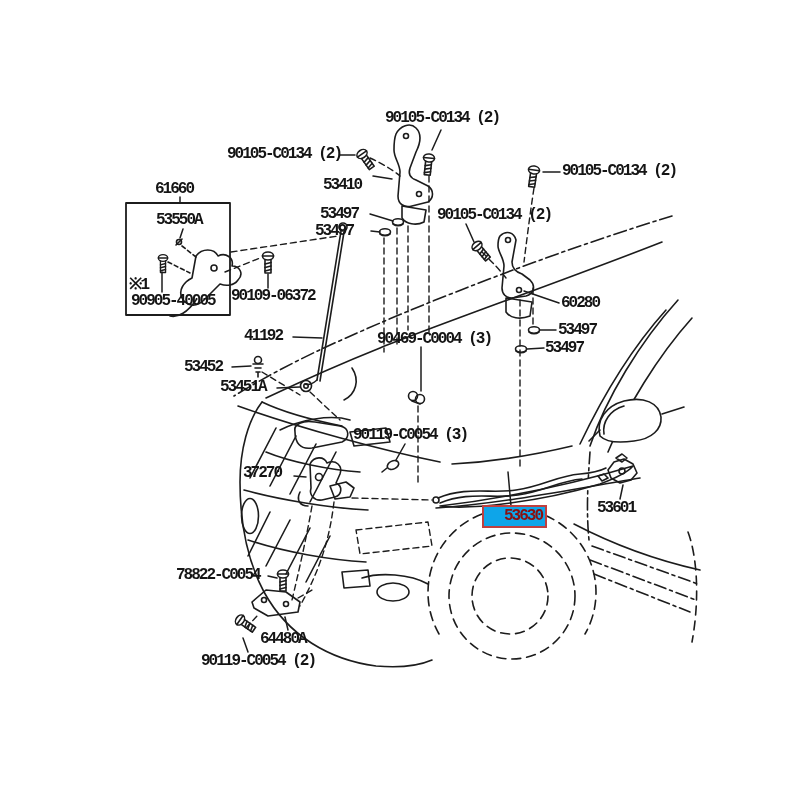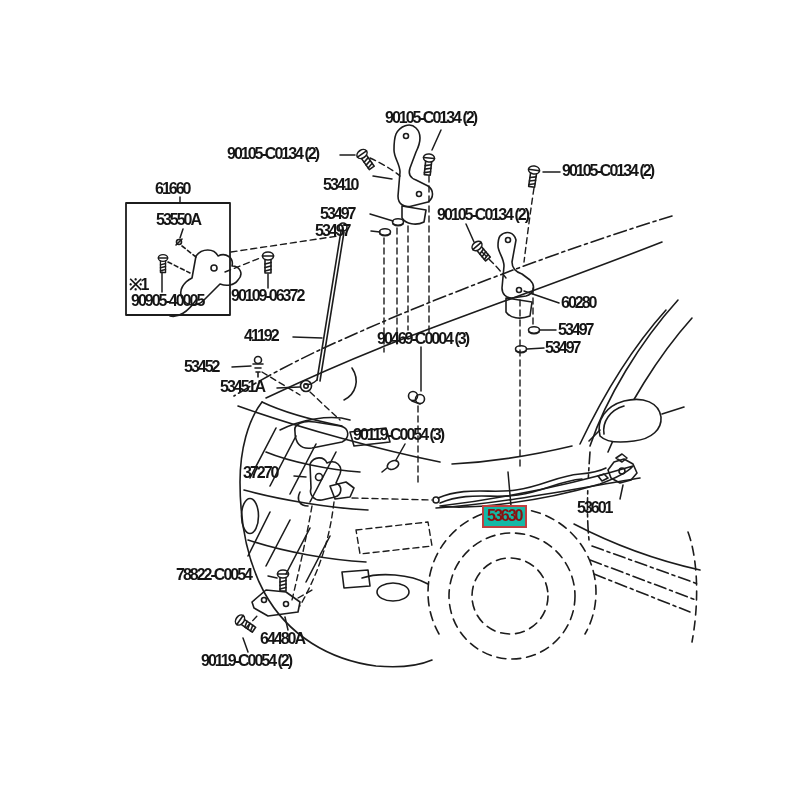--- a/index.html
+++ b/index.html
@@ -1,27 +1,27 @@
 <!DOCTYPE html>
 <html><head>
 <meta charset="utf-8">
 <style>
   html,body{margin:0;padding:0;background:#fff;}
   #canvas{
     position:relative;width:800px;height:800px;background:#ffffff;
-    font-family:Liberation Sans, sans-serif;overflow:hidden;
+    font-family:Liberation Mono, monospace;overflow:hidden;
   }
   #lineart{position:absolute;left:0;top:0;}
   .label{
     position:absolute;font-weight:bold;font-size:16px;letter-spacing:-2px;
     color:#151515;white-space:nowrap;line-height:1;z-index:5;
   }
   .label.highlight{
-    background:#14b8a6;border:2px solid #bf4040;color:#8a1010;
-    padding:1px 3px 2px 3px;margin:-3px 12px 0 -5px;z-index:6;
+    background:#0ea5e9;border:2px solid #bf4040;color:#8a1010;
+    padding:1px 3px 2px 20px;margin:-3px 12px 0 -5px;z-index:6;
   }
 </style>
 </head>
 <body>
 
 <div id="canvas">
 
   <svg id="lineart" width="800" height="800" viewBox="0 0 800 800">
     <defs>
       <g id="bolt">
@@ -270,18 +270,18 @@
   <div class="label" style="left:561px;top:295px">60280</div>
   <div class="label" style="left:558px;top:322px">53497</div>
   <div class="label" style="left:545px;top:340px">53497</div>
   <div class="label" style="left:377px;top:331px">90469-C0004 (3)</div>
   <div class="label" style="left:244px;top:328px">41192</div>
   <div class="label" style="left:184px;top:359px">53452</div>
   <div class="label" style="left:220px;top:379px">53451A</div>
   <div class="label" style="left:353px;top:427px">90119-C0054 (3)</div>
   <div class="label" style="left:243px;top:465px">37270</div>
   <div class="label highlight" style="left:487px;top:508px">53630</div>
-  <div class="label" style="left:577px;top:500px">53601</div>
+  <div class="label" style="left:597px;top:500px">53601</div>
   <div class="label" style="left:176px;top:567px">78822-C0054</div>
   <div class="label" style="left:260px;top:631px">64480A</div>
   <div class="label" style="left:201px;top:653px">90119-C0054 (2)</div>
 
 </div>
 
 </body></html>

